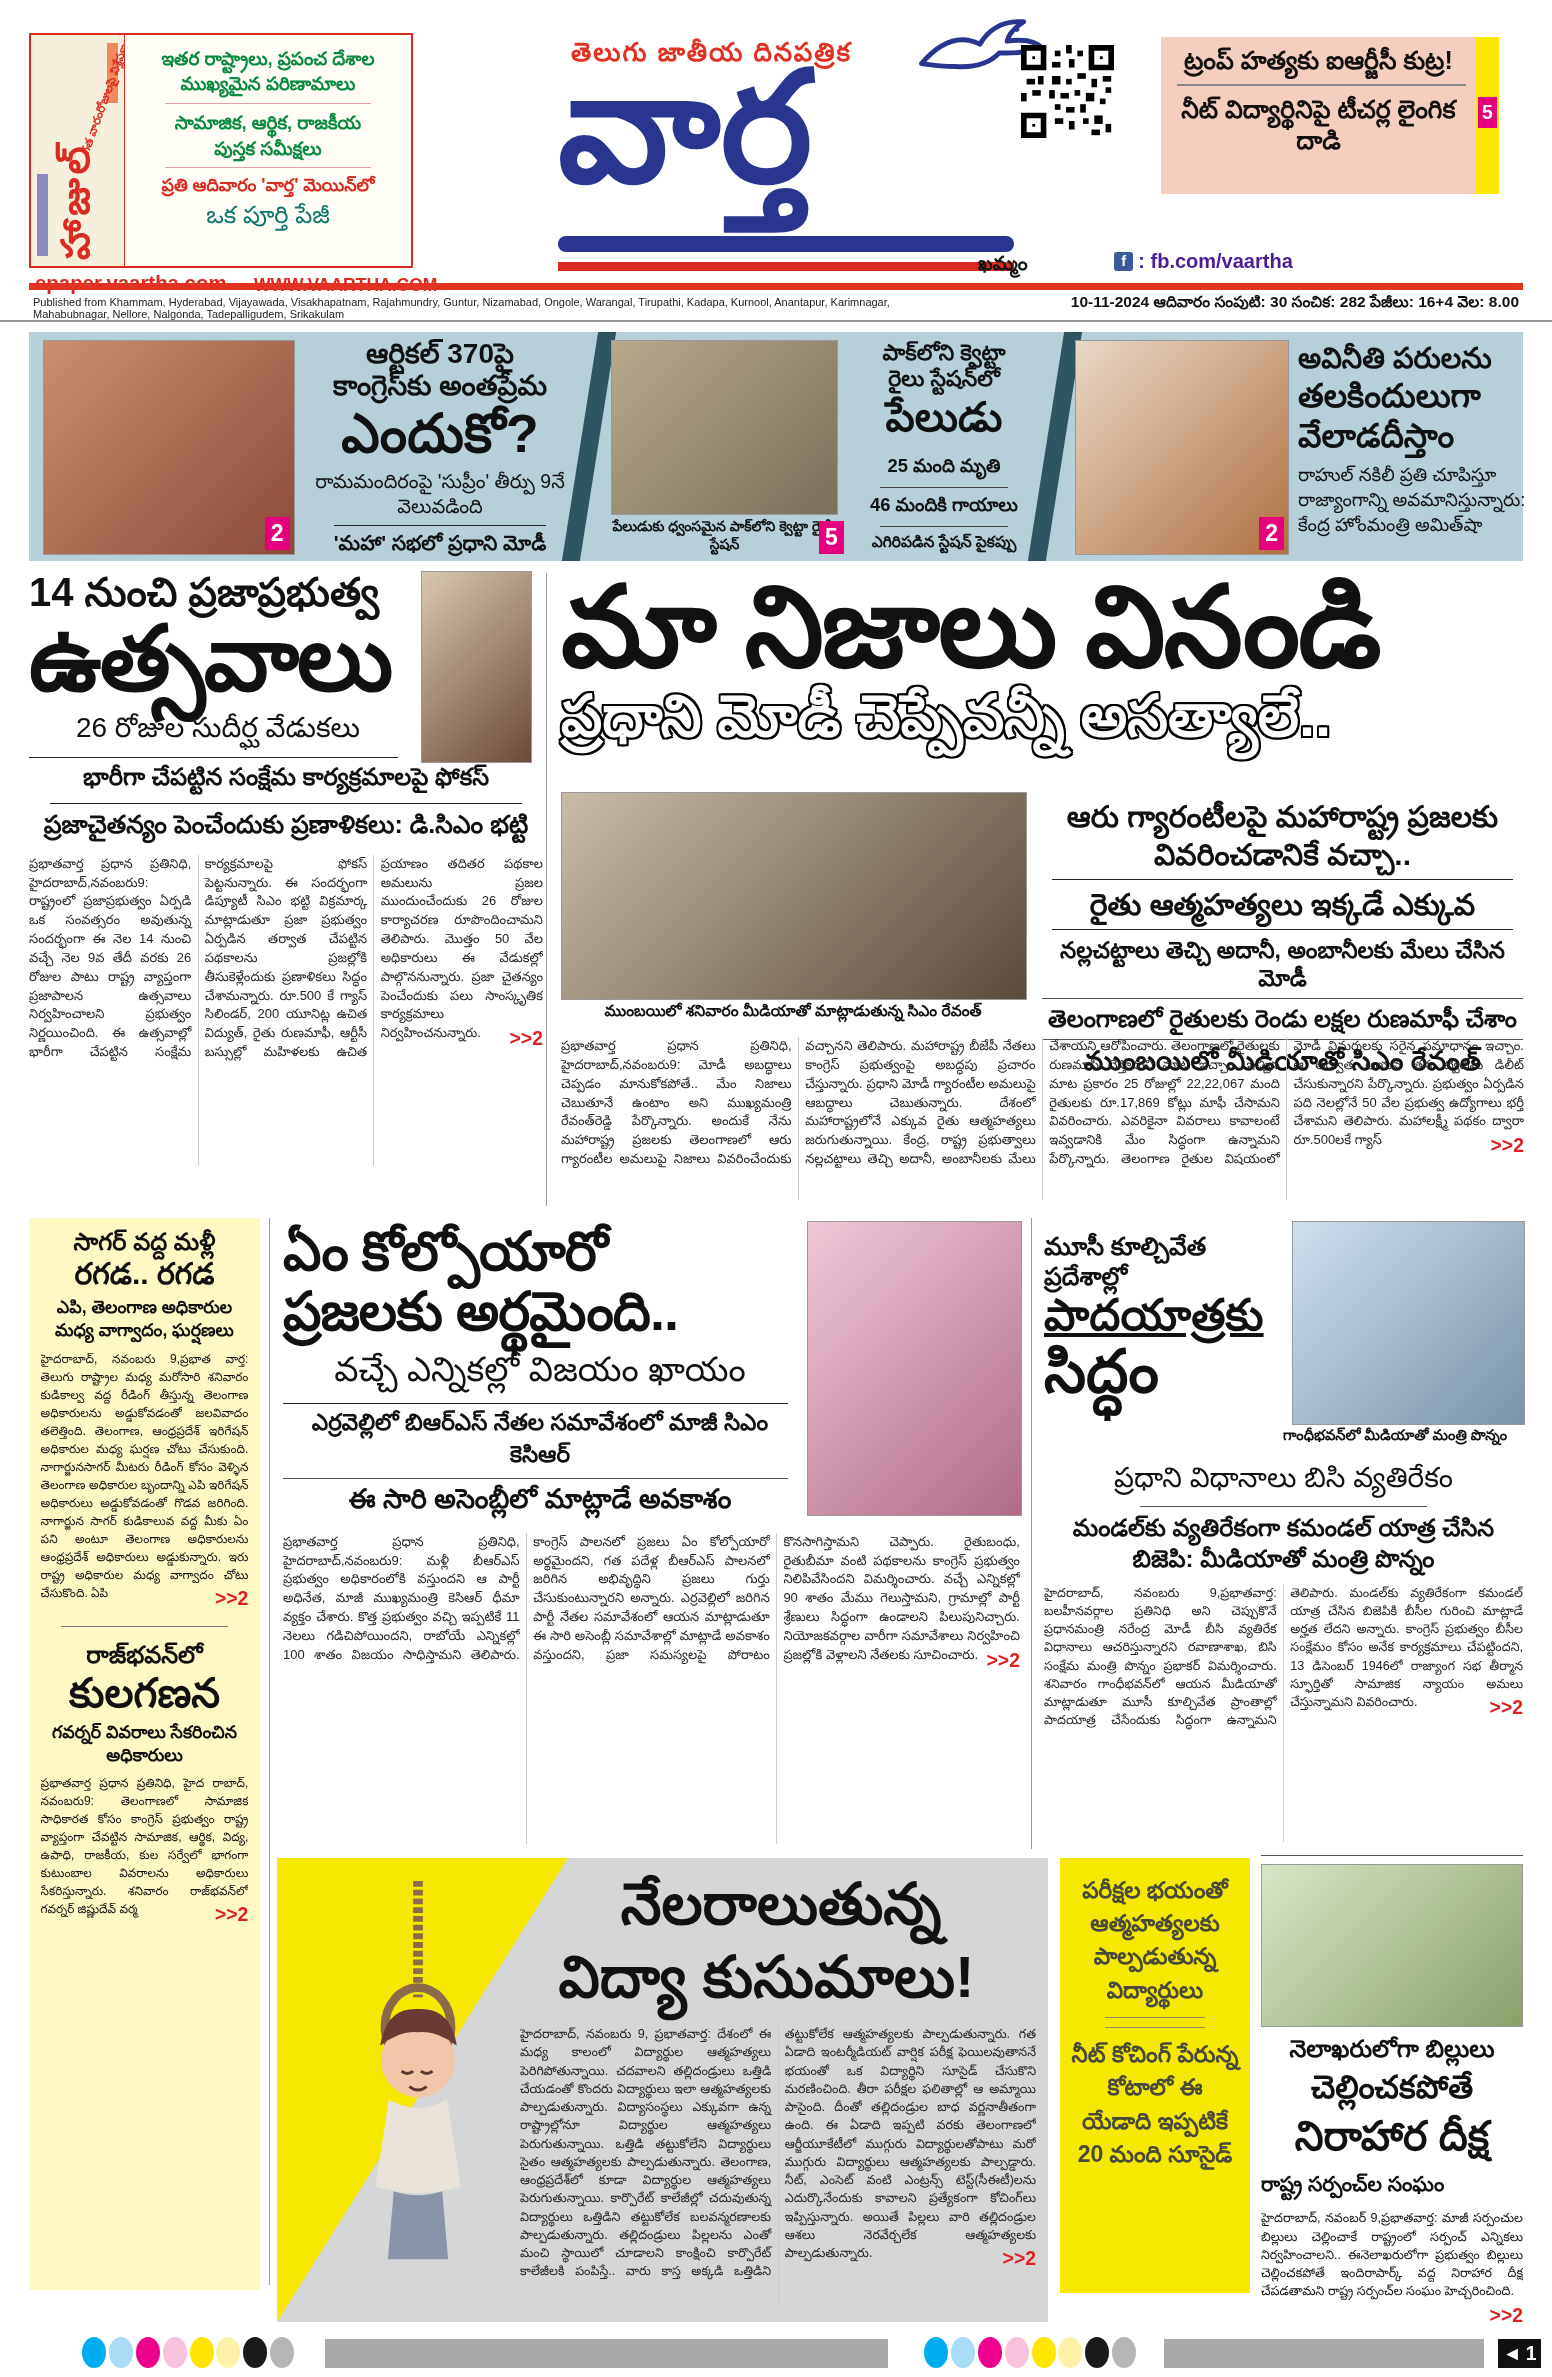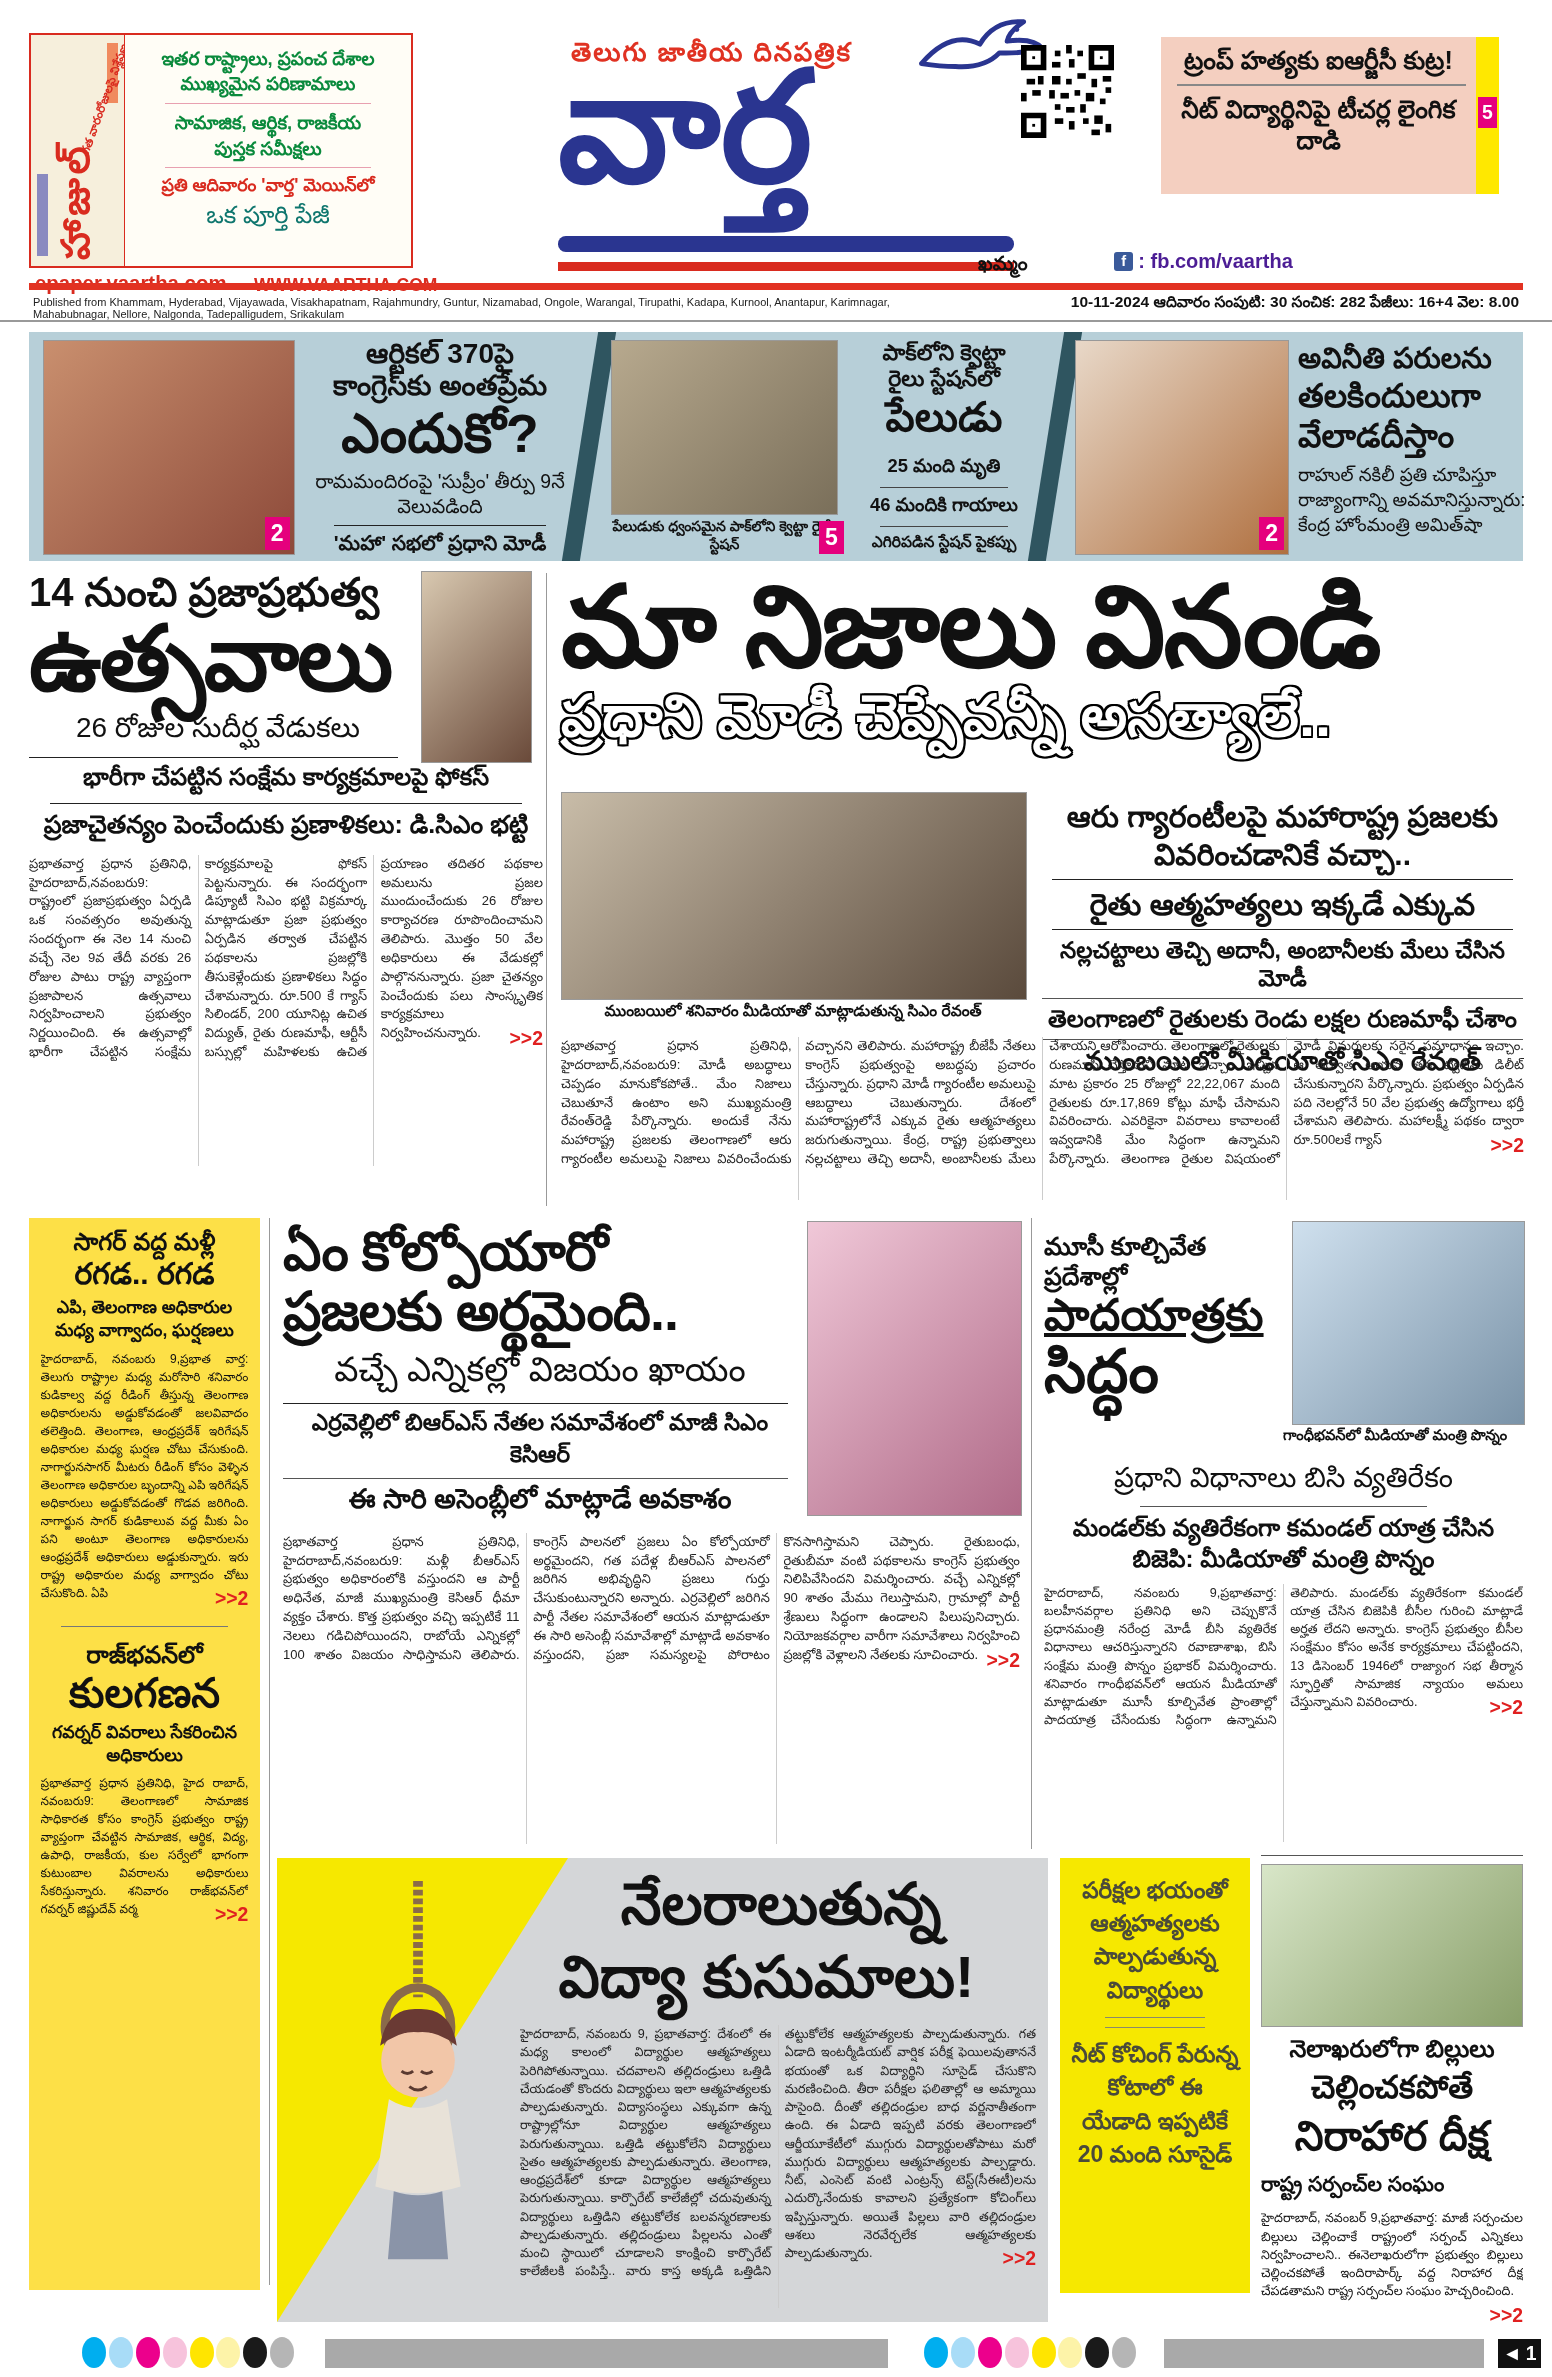--- a/index.html
+++ b/index.html
@@ -96,21 +96,21 @@
   #lm-title{font-size:113px;font-weight:bold;line-height:1.0;letter-spacing:-1.9px;}
   #ph-revanth{position:absolute;left:0;top:221px;width:464px;height:206px;background:linear-gradient(135deg,#c8bca8,#5a4a3c);}
   #lm-cap{position:absolute;left:0;top:431px;width:464px;font-size:15.5px;font-weight:bold;text-align:center;}
   #lm-subs{position:absolute;left:481px;top:227px;width:481px;}
   .lm-s{font-weight:bold;text-align:center;line-height:1.25;}
   #lm-s0{font-size:30px;} #lm-s1{font-size:30px;} #lm-s2{font-size:23px;} #lm-s3{font-size:24px;} #lm-s4{font-size:27px;}
   #lm-subs .rule{width:96%;}
   #lm-body{position:absolute;left:0;top:466px;width:963px;height:163px;}
   
   #vr2{left:269px;top:1218px;height:1067px;}
-  #box-lav{left:29px;top:1218px;width:231px;height:1072px;background:#fde047;padding:9.7px 11.6px;box-sizing:border-box;}
+  #box-lav{left:29px;top:1218px;width:231px;height:1072px;background:#fef9c3;padding:9.7px 11.6px;box-sizing:border-box;}
   .lav-t1{font-size:24px;font-weight:bold;text-align:center;line-height:1.2;}
   .lav-t2{font-size:30px;font-weight:bold;text-align:center;line-height:1.2;}
   .lav-t2b{font-size:41px;font-weight:bold;text-align:center;line-height:1.15;}
   .lav-sub{font-size:17.5px;font-weight:bold;text-align:center;line-height:1.3;margin-top:3.9px;}
   .lav-body{font-size:12px;line-height:1.5;text-align:justify;margin-top:7.8px;overflow:hidden;}
   #lav-div{border:0;border-top:1px solid #777;width:80%;margin:13.6px auto;}
   
   #kcr{left:283px;top:1221px;width:737px;}
   #kcr-t1,#kcr-t2{font-size:54px;font-weight:bold;width:514px;line-height:1.12;letter-spacing:-1px;}
   #ph-kcr{position:absolute;left:524px;top:0;width:213px;height:293px;background:linear-gradient(135deg,#f0c8d8,#b06a88);}

